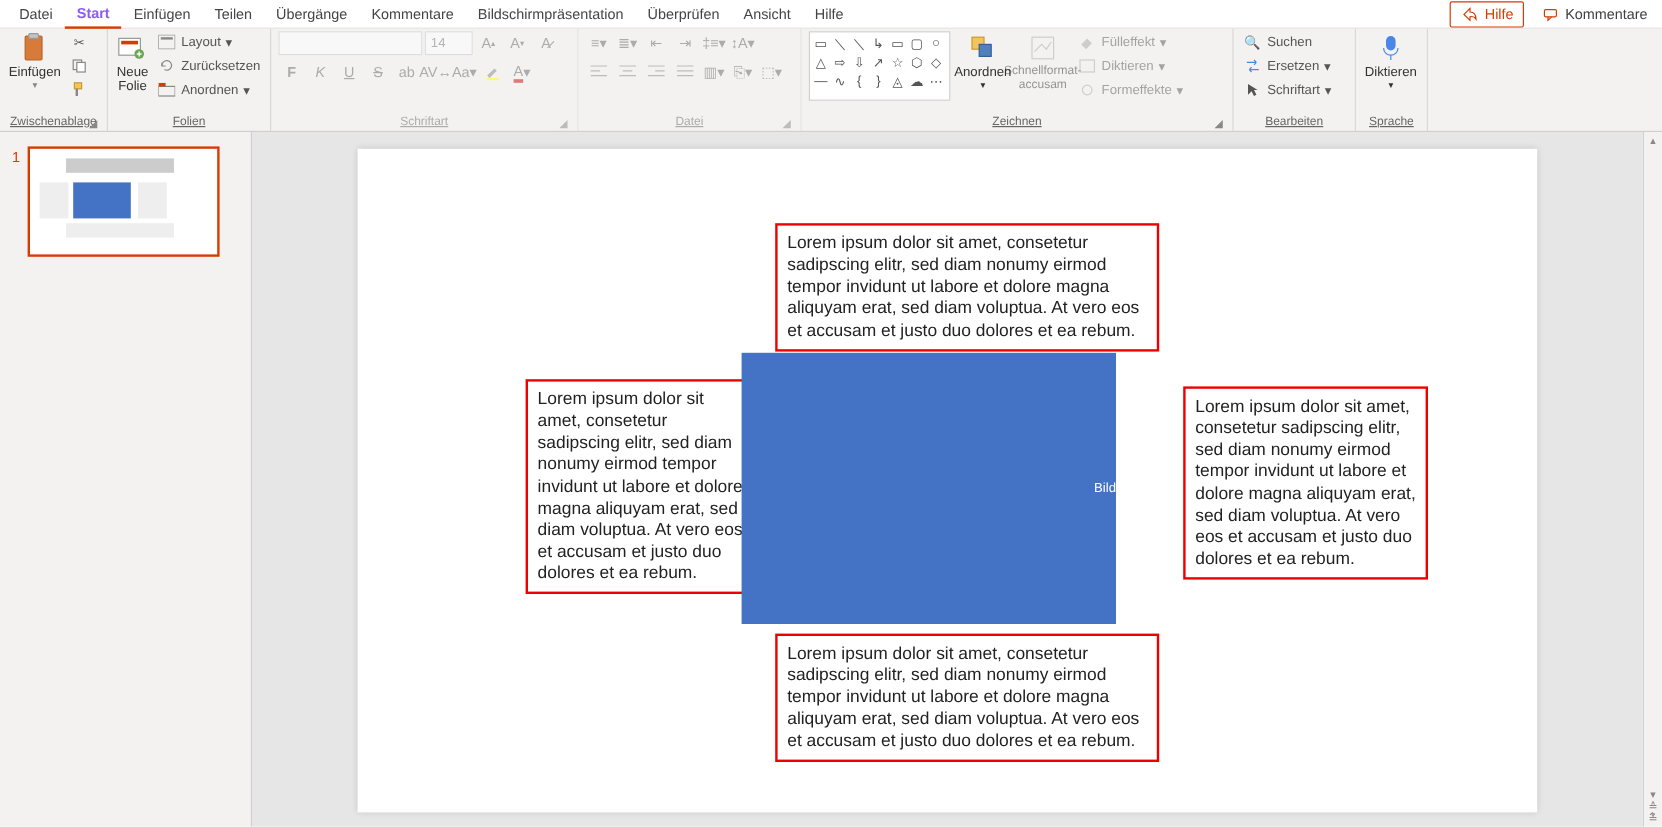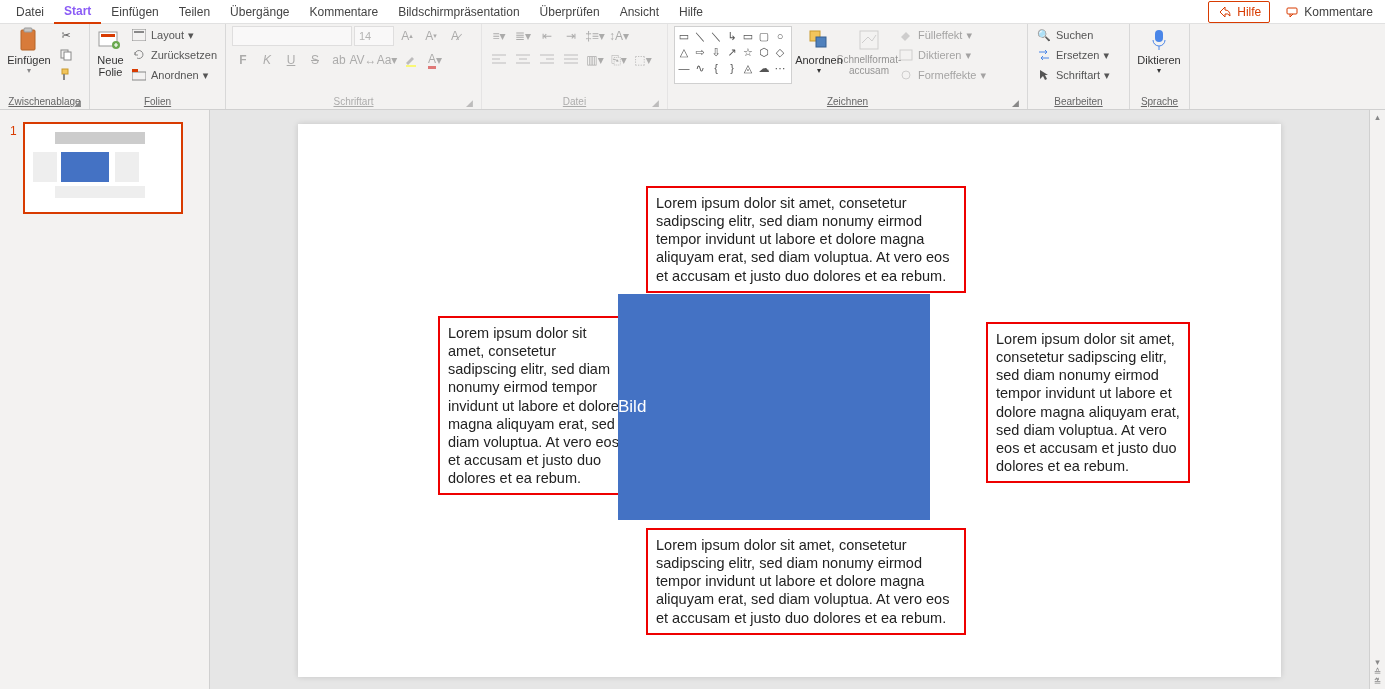--- a/index.html
+++ b/index.html
@@ -42,21 +42,21 @@
 .thumb-wrap { display: flex; gap: 6px; }
 .thumb-num { color: #d83b01; font-size: 12px; padding-top: 2px; }
 .thumb { width: 160px; height: 92px; border: 2px solid #d83b01; background: #fff; position: relative; }
 .thumb-inner { position: absolute; left: 36px; top: 28px; width: 48px; height: 30px; background: #4472c4; }
 .thumb-txt { position: absolute; font-size: 3px; color: #999; }
 
 .canvas-area { flex: 1; background: #e6e6e6; display: flex; justify-content: center; align-items: flex-start; padding: 14px 0; position: relative; overflow: hidden; }
 .slide { width: 983px; height: 553px; background: #fff; box-shadow: 0 0 6px rgba(0,0,0,.15); position: relative; }
 
 .textbox { position: absolute; border: 2px solid #e00; padding: 6px 8px; font-size: 14.5px; color: #222; line-height: 1.25; margin-left: 32px; }
-.imgbox { position: absolute; background: #4472c4; display: flex; align-items: center; justify-content: flex-start; color: #fff; font-size: 17px; }
+.imgbox { position: absolute; background: #4472c4; display: flex; align-items: center; justify-content: flex-end; color: #fff; font-size: 11px; }
 
 .vscroll { width: 16px; background: #f3f2f1; border-left: 1px solid #d0d0d0; display: flex; flex-direction: column; align-items: center; justify-content: space-between; padding: 2px 0; }
 .vscroll .arrow { font-size: 9px; color: #888; cursor: pointer; }
 .vscroll-track { flex: 1; width: 100%; background: #f3f2f1; position: relative; }
 
 .collapse-chevron { position: absolute; right: 4px; bottom: 2px; font-size: 10px; color: #888; cursor: pointer; }
 
 svg { display: block; }
 </style>
 </head>

